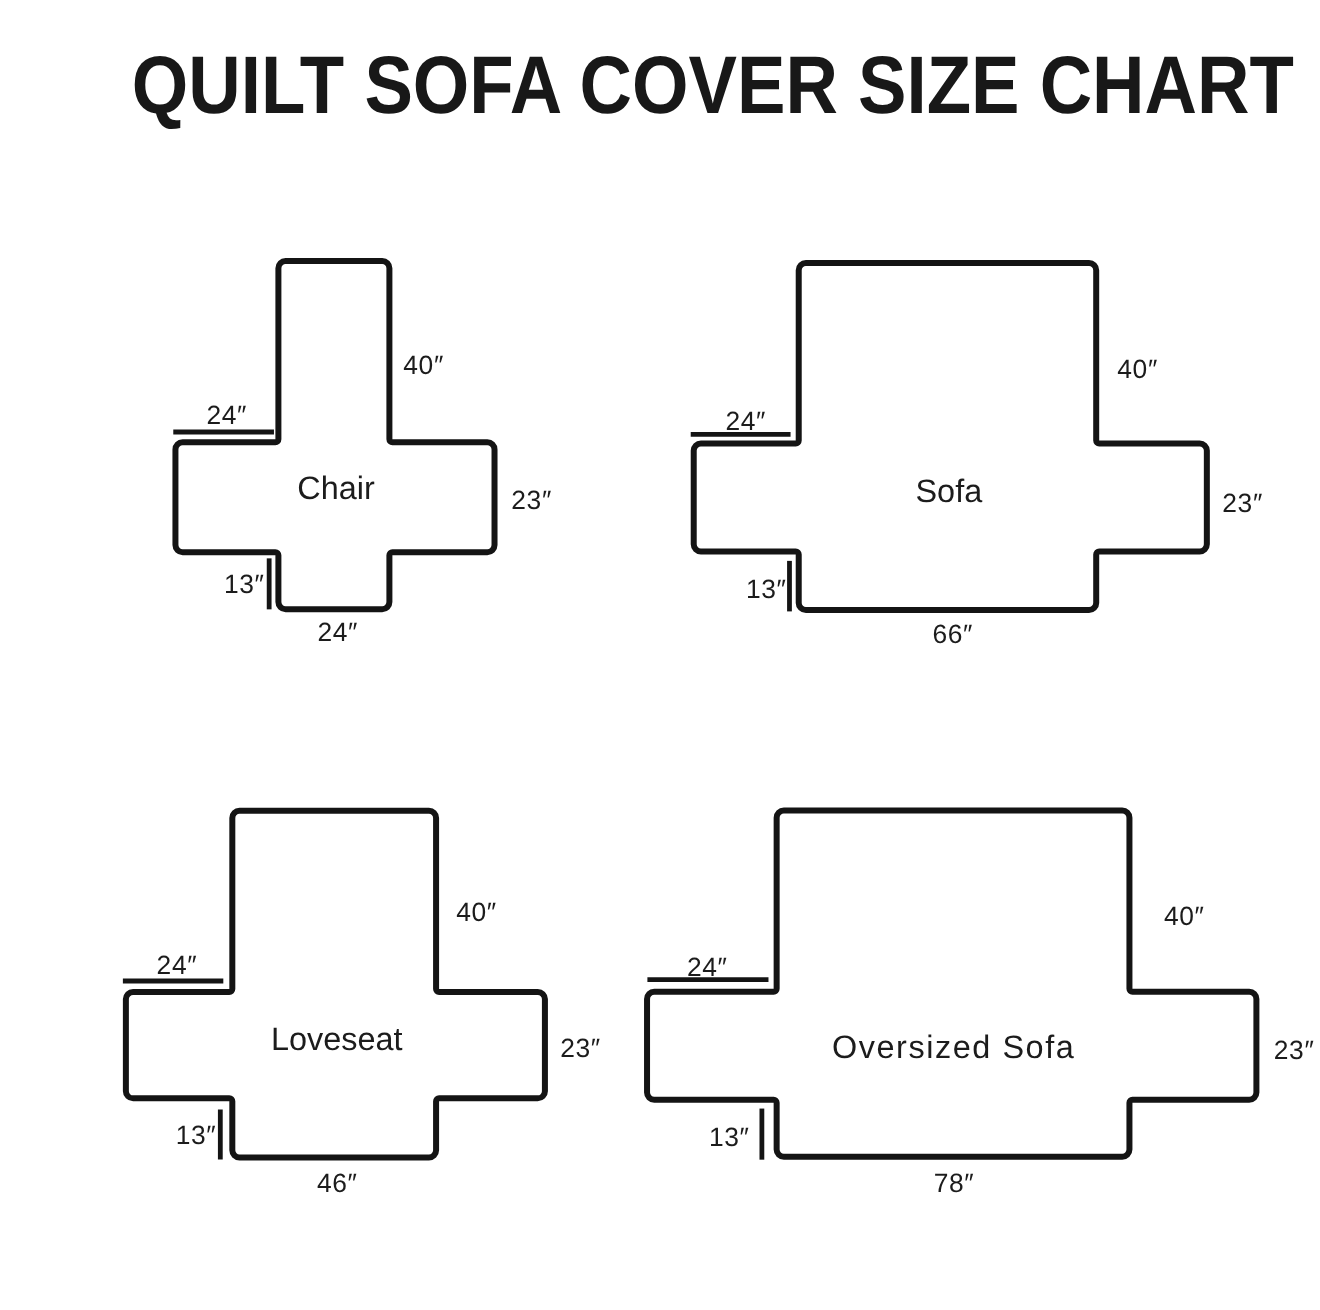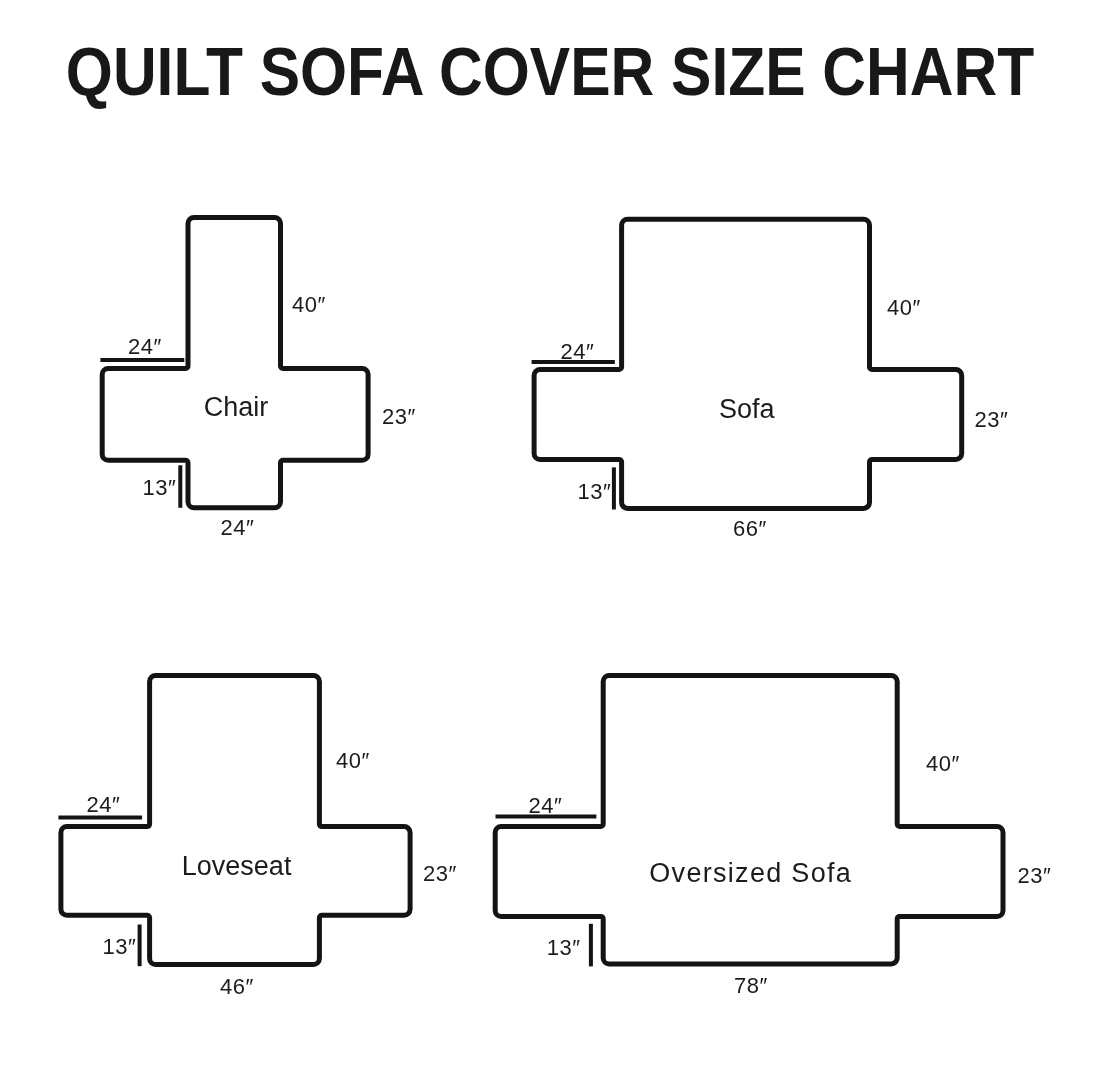--- a/index.html
+++ b/index.html
@@ -1,17 +1,17 @@
 <!DOCTYPE html>
 <html><head>
 <meta charset="utf-8">
 <style>
   html,body{margin:0;padding:0;background:#ffffff;width:1100px;height:1092px;overflow:hidden;}
   body{font-family:"Liberation Sans",sans-serif;}
-  .stage{position:relative;width:960px;height:1092px;}
+  .stage{position:relative;width:960px;height:1092px;margin-left:44px;}
   .title{position:absolute;left:0;top:32px;width:1100px;text-align:center;
          font-weight:bold;font-size:68px;color:#181818;white-space:nowrap;
          transform:scaleX(0.89);transform-origin:550px 0;}
   svg text{fill:#1c1c1c;}
   .num{font-size:22px;letter-spacing:0.5px;}
   .lbl{font-size:27px;}
 </style>
 </head>
 <body>
 <div class="stage">

